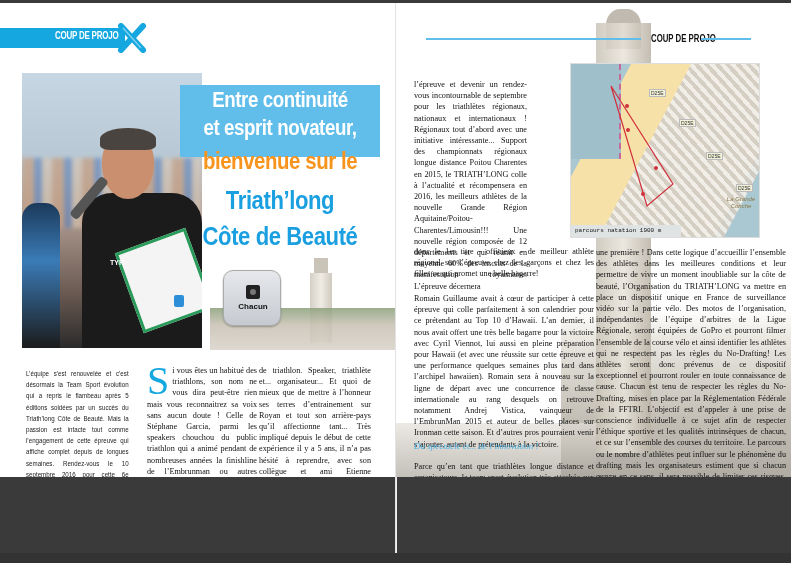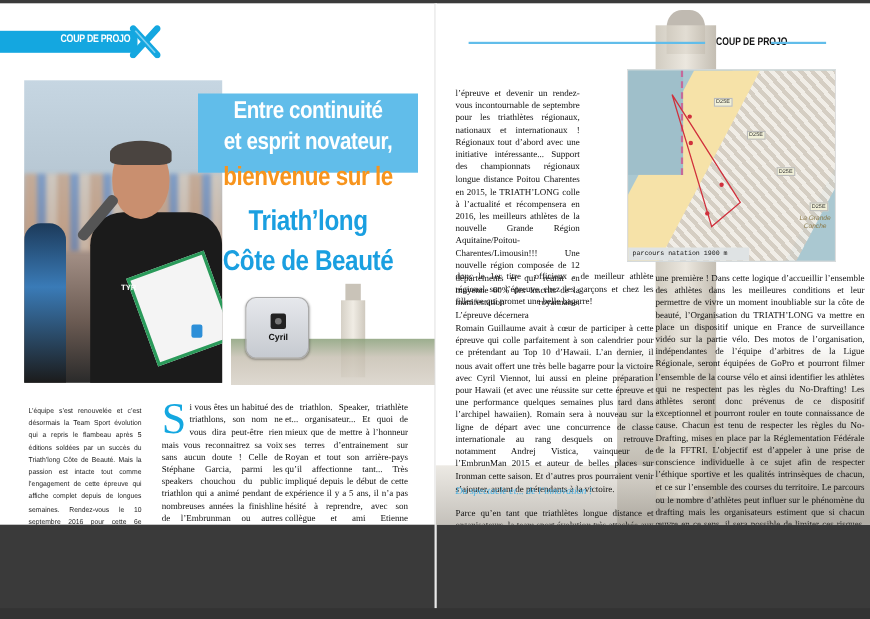--- a/index.html
+++ b/index.html
@@ -122,21 +122,21 @@
 
   <div class="title-box"></div>
   <div class="title-line t1">Entre continuité</div>
   <div class="title-line t2">et esprit novateur,</div>
   <div class="title-line t3">bienvenue sur le</div>
   <div class="title-line t4">Triath’long</div>
   <div class="title-line t5">Côte de Beauté</div>
 
   <div class="badge">
     <div class="badge-cam"></div>
-    <div class="badge-label">Cyril</div>
+    <div class="badge-label">Chacun</div>
   </div>
 
   <div class="intro">L’équipe s’est renouvelée et c’est désormais la Team Sport évolution qui a repris le flambeau après 5 éditions soldées par un succès du Triath’long Côte de Beauté. Mais la passion est intacte tout comme l’engagement de cette épreuve qui affiche complet depuis de longues semaines. Rendez-vous le 10 septembre 2016 pour cette 6e édition. Vous n’avez pas de dossards ? Vous pourrez assister à un grand spectacle entre moyens techniques déployés par l’organisation et haut niveau promis par les pro qui ont d’ores et déjà annoncés qu’ils seraient présents.</div>
 
   <div class="body-text col-l1">
     <span class="dropcap">S</span><span>i vous êtes un habitué des triathlons, son nom ne vous dira peut-être rien mais vous reconnaitrez sa voix sans aucun doute ! Celle de Stéphane Garcia, parmi les speakers chouchou du public triathlon qui a animé pendant de nombreuses années la finishline de l’Embrunman ou autres compétitions de renom en France. Il n’hésite pas non plus à mouiller le maillot en tant que participant avec quelques Ironman à son actif... Mais rien de tel que de nouveaux défis pour cet homme de terrain, passionné</span>
   </div>
   <div class="body-text col-l2">de triathlon. Speaker, triathlète et... organisateur... Et quoi de mieux que de mettre à l’honneur ses terres d’entrainement sur Royan et tout son arrière-pays qu’il affectionne tant... Très impliqué depuis le début de cette expérience il y a 5 ans, il n’a pas hésité à reprendre, avec son collègue et ami Etienne Charbeau, l’épreuve quand l’ancien comité d’organisation a souhaité passer le flambeau. Et pas question non plus de se contenter de reprendre le flambeau pour les organisateurs bien décidés à faire grandir</div>
 
   <div class="folio" style="left:28px; top:536px;">16</div>

